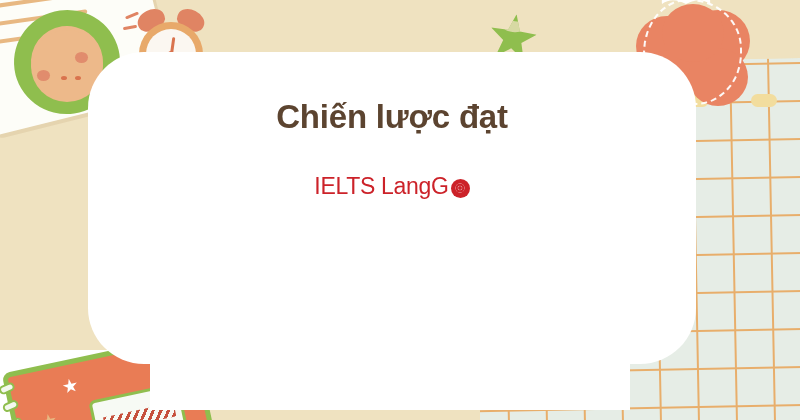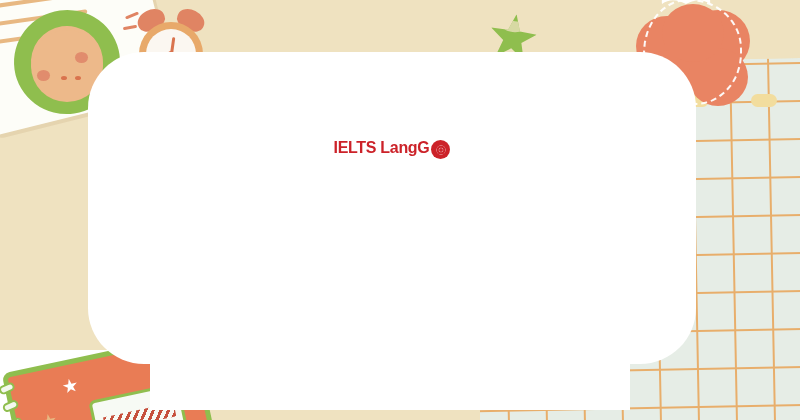--- a/index.html
+++ b/index.html
@@ -117,22 +117,22 @@
     font-weight: bold;
     letter-spacing: -0.1px;
     margin-top: 20px;
     white-space: nowrap;
   }
   .logo {
     margin-top: 38px;
     display: flex;
     align-items: center;
     color: #CC2229;
-    font-size: 16px;
-    font-weight: bold;
+    font-size: 23px;
+    font-weight: normal;
     letter-spacing: -0.3px;
     white-space: nowrap;
   }
   .logo .logo-dot {
     display: inline-block;
     width: 19px;
     height: 19px;
     border-radius: 50%;
     background: #CC2229;
     position: relative;
@@ -416,19 +416,20 @@
     <div class="spiral" style="left:-11px; top:6px;   transform:rotate(-12deg);"></div>
     <div class="spiral" style="left:-11px; top:24px;  transform:rotate(-12deg);"></div>
     <div class="spiral" style="left:-11px; top:42px;  transform:rotate(-12deg);"></div>
 
   </div>
 
   <div class="card"></div>
   <div class="card-blob"></div>
 
   <div class="text-block">
+    <div class="eyebrow">Chiến lược đạt</div>
     <div class="logo">
       <span>IELTS LangG</span>
       <span class="logo-dot"></span>
     </div>
   </div>
 
 </div>
 
 </body></html>

